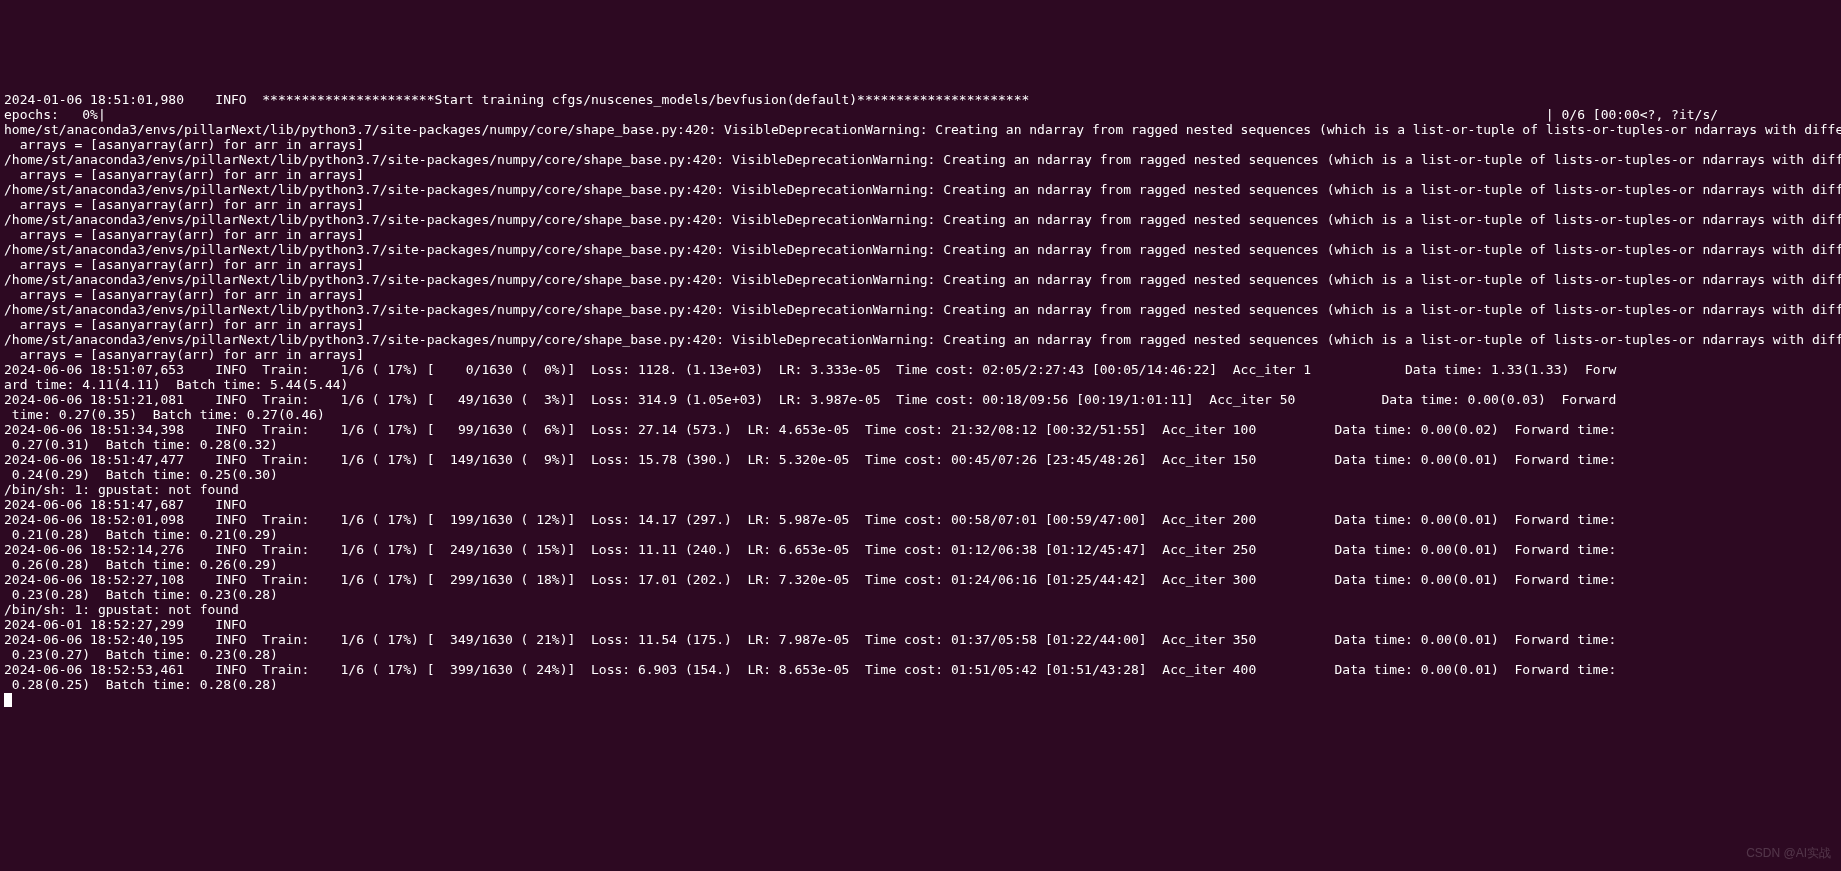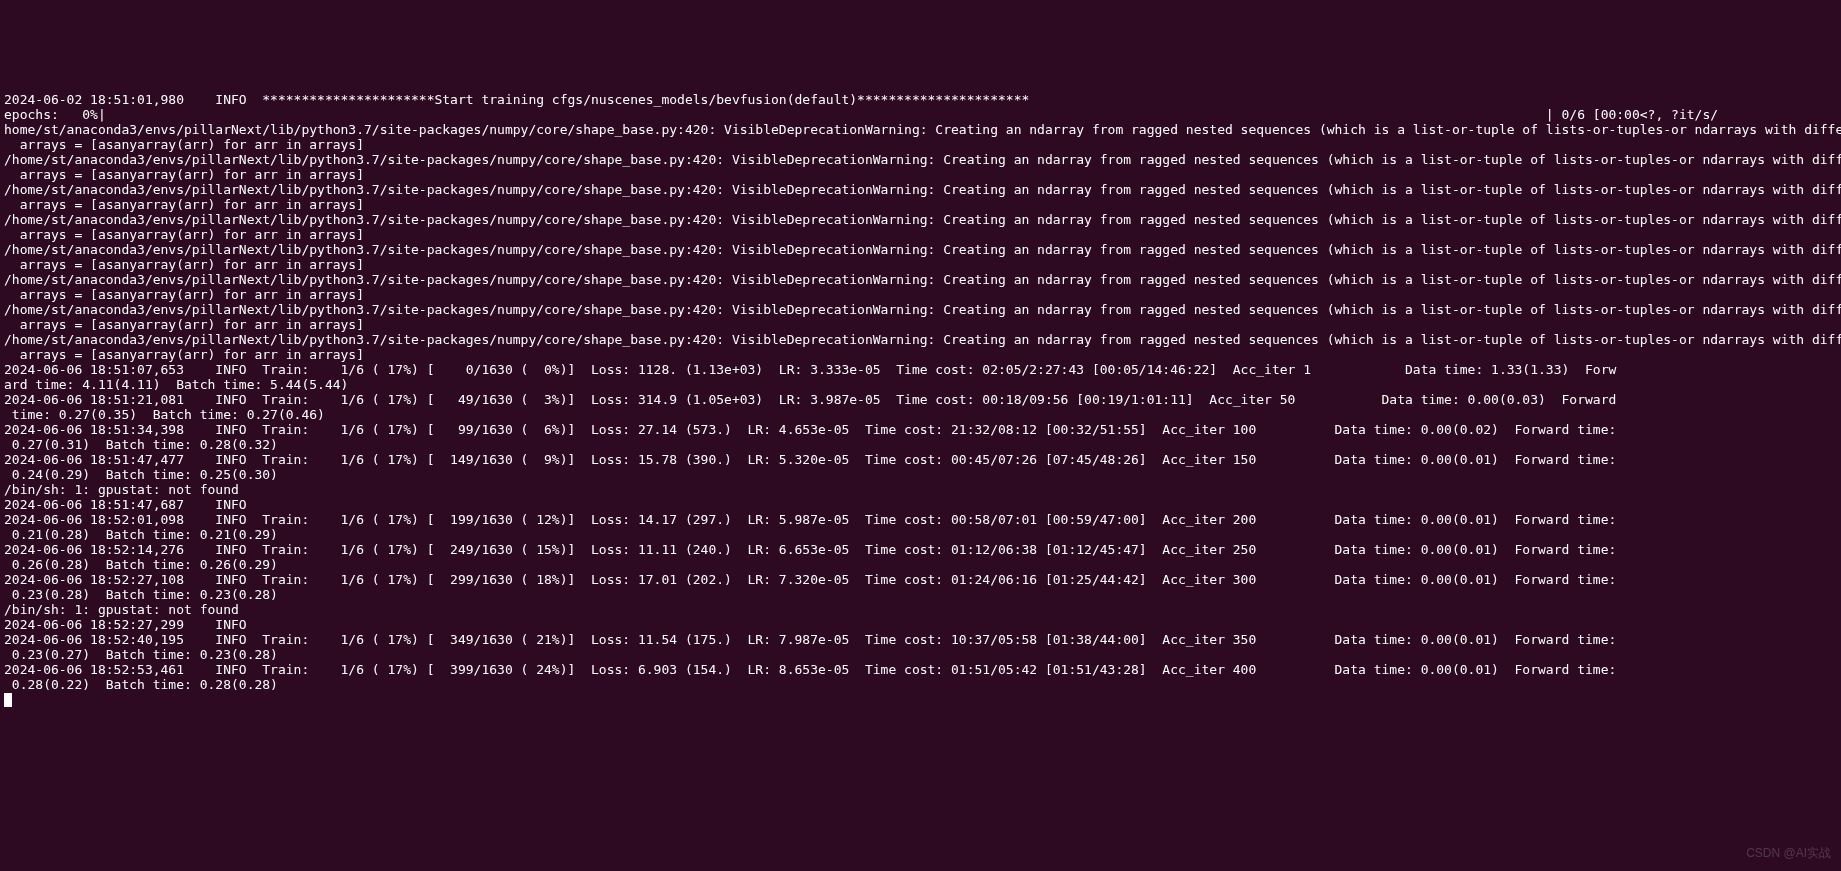--- a/index.html
+++ b/index.html
@@ -32,21 +32,21 @@
     background: #ffffff;
     vertical-align: text-bottom;
   }
 </style>
 </head>
 <body>
 
 
 
 <div class="term">
-<span>2024-06-02 18:51:01,980    INFO  **********************Start training cfgs/nuscenes_models/bevfusion(default)**********************</span>
+<span>2024-01-06 18:51:01,980    INFO  **********************Start training cfgs/nuscenes_models/bevfusion(default)**********************</span>
 <span>epochs:   0%|                                                                                                                                                                                        | 0/6 [00:00&lt;?, ?it/s/</span>
 <span>home/st/anaconda3/envs/pillarNext/lib/python3.7/site-packages/numpy/core/shape_base.py:420: VisibleDeprecationWarning: Creating an ndarray from ragged nested sequences (which is a list-or-tuple of lists-or-tuples-or ndarrays with different lengths or shapes) is deprecated. If you meant to do this, you must specify 'dtype=object' when creating the ndarray.</span>
 <span>  arrays = [asanyarray(arr) for arr in arrays]</span>
 <span>/home/st/anaconda3/envs/pillarNext/lib/python3.7/site-packages/numpy/core/shape_base.py:420: VisibleDeprecationWarning: Creating an ndarray from ragged nested sequences (which is a list-or-tuple of lists-or-tuples-or ndarrays with different lengths or shapes) is deprecated. If you meant to do this, you must specify 'dtype=object' when creating the ndarray.</span>
 <span>  arrays = [asanyarray(arr) for arr in arrays]</span>
 <span>/home/st/anaconda3/envs/pillarNext/lib/python3.7/site-packages/numpy/core/shape_base.py:420: VisibleDeprecationWarning: Creating an ndarray from ragged nested sequences (which is a list-or-tuple of lists-or-tuples-or ndarrays with different lengths or shapes) is deprecated. If you meant to do this, you must specify 'dtype=object' when creating the ndarray.</span>
 <span>  arrays = [asanyarray(arr) for arr in arrays]</span>
 <span>/home/st/anaconda3/envs/pillarNext/lib/python3.7/site-packages/numpy/core/shape_base.py:420: VisibleDeprecationWarning: Creating an ndarray from ragged nested sequences (which is a list-or-tuple of lists-or-tuples-or ndarrays with different lengths or shapes) is deprecated. If you meant to do this, you must specify 'dtype=object' when creating the ndarray.</span>
 <span>  arrays = [asanyarray(arr) for arr in arrays]</span>
 <span>/home/st/anaconda3/envs/pillarNext/lib/python3.7/site-packages/numpy/core/shape_base.py:420: VisibleDeprecationWarning: Creating an ndarray from ragged nested sequences (which is a list-or-tuple of lists-or-tuples-or ndarrays with different lengths or shapes) is deprecated. If you meant to do this, you must specify 'dtype=object' when creating the ndarray.</span>
@@ -56,35 +56,35 @@
 <span>/home/st/anaconda3/envs/pillarNext/lib/python3.7/site-packages/numpy/core/shape_base.py:420: VisibleDeprecationWarning: Creating an ndarray from ragged nested sequences (which is a list-or-tuple of lists-or-tuples-or ndarrays with different lengths or shapes) is deprecated. If you meant to do this, you must specify 'dtype=object' when creating the ndarray.</span>
 <span>  arrays = [asanyarray(arr) for arr in arrays]</span>
 <span>/home/st/anaconda3/envs/pillarNext/lib/python3.7/site-packages/numpy/core/shape_base.py:420: VisibleDeprecationWarning: Creating an ndarray from ragged nested sequences (which is a list-or-tuple of lists-or-tuples-or ndarrays with different lengths or shapes) is deprecated. If you meant to do this, you must specify 'dtype=object' when creating the ndarray.</span>
 <span>  arrays = [asanyarray(arr) for arr in arrays]</span>
 <span>2024-06-06 18:51:07,653    INFO  Train:    1/6 ( 17%) [    0/1630 (  0%)]  Loss: 1128. (1.13e+03)  LR: 3.333e-05  Time cost: 02:05/2:27:43 [00:05/14:46:22]  Acc_iter 1            Data time: 1.33(1.33)  Forw</span>
 <span>ard time: 4.11(4.11)  Batch time: 5.44(5.44)</span>
 <span>2024-06-06 18:51:21,081    INFO  Train:    1/6 ( 17%) [   49/1630 (  3%)]  Loss: 314.9 (1.05e+03)  LR: 3.987e-05  Time cost: 00:18/09:56 [00:19/1:01:11]  Acc_iter 50           Data time: 0.00(0.03)  Forward</span>
 <span> time: 0.27(0.35)  Batch time: 0.27(0.46)</span>
 <span>2024-06-06 18:51:34,398    INFO  Train:    1/6 ( 17%) [   99/1630 (  6%)]  Loss: 27.14 (573.)  LR: 4.653e-05  Time cost: 21:32/08:12 [00:32/51:55]  Acc_iter 100          Data time: 0.00(0.02)  Forward time:</span>
 <span> 0.27(0.31)  Batch time: 0.28(0.32)</span>
-<span>2024-06-06 18:51:47,477    INFO  Train:    1/6 ( 17%) [  149/1630 (  9%)]  Loss: 15.78 (390.)  LR: 5.320e-05  Time cost: 00:45/07:26 [07:45/48:26]  Acc_iter 150          Data time: 0.00(0.01)  Forward time:</span>
+<span>2024-06-06 18:51:47,477    INFO  Train:    1/6 ( 17%) [  149/1630 (  9%)]  Loss: 15.78 (390.)  LR: 5.320e-05  Time cost: 00:45/07:26 [23:45/48:26]  Acc_iter 150          Data time: 0.00(0.01)  Forward time:</span>
 <span> 0.24(0.29)  Batch time: 0.25(0.30)</span>
 <span>/bin/sh: 1: gpustat: not found</span>
 <span>2024-06-06 18:51:47,687    INFO  </span>
 <span>2024-06-06 18:52:01,098    INFO  Train:    1/6 ( 17%) [  199/1630 ( 12%)]  Loss: 14.17 (297.)  LR: 5.987e-05  Time cost: 00:58/07:01 [00:59/47:00]  Acc_iter 200          Data time: 0.00(0.01)  Forward time:</span>
 <span> 0.21(0.28)  Batch time: 0.21(0.29)</span>
 <span>2024-06-06 18:52:14,276    INFO  Train:    1/6 ( 17%) [  249/1630 ( 15%)]  Loss: 11.11 (240.)  LR: 6.653e-05  Time cost: 01:12/06:38 [01:12/45:47]  Acc_iter 250          Data time: 0.00(0.01)  Forward time:</span>
 <span> 0.26(0.28)  Batch time: 0.26(0.29)</span>
 <span>2024-06-06 18:52:27,108    INFO  Train:    1/6 ( 17%) [  299/1630 ( 18%)]  Loss: 17.01 (202.)  LR: 7.320e-05  Time cost: 01:24/06:16 [01:25/44:42]  Acc_iter 300          Data time: 0.00(0.01)  Forward time:</span>
 <span> 0.23(0.28)  Batch time: 0.23(0.28)</span>
 <span>/bin/sh: 1: gpustat: not found</span>
-<span>2024-06-06 18:52:27,299    INFO  </span>
-<span>2024-06-06 18:52:40,195    INFO  Train:    1/6 ( 17%) [  349/1630 ( 21%)]  Loss: 11.54 (175.)  LR: 7.987e-05  Time cost: 10:37/05:58 [01:38/44:00]  Acc_iter 350          Data time: 0.00(0.01)  Forward time:</span>
+<span>2024-06-01 18:52:27,299    INFO  </span>
+<span>2024-06-06 18:52:40,195    INFO  Train:    1/6 ( 17%) [  349/1630 ( 21%)]  Loss: 11.54 (175.)  LR: 7.987e-05  Time cost: 01:37/05:58 [01:22/44:00]  Acc_iter 350          Data time: 0.00(0.01)  Forward time:</span>
 <span> 0.23(0.27)  Batch time: 0.23(0.28)</span>
 <span>2024-06-06 18:52:53,461    INFO  Train:    1/6 ( 17%) [  399/1630 ( 24%)]  Loss: 6.903 (154.)  LR: 8.653e-05  Time cost: 01:51/05:42 [01:51/43:28]  Acc_iter 400          Data time: 0.00(0.01)  Forward time:</span>
-<span> 0.28(0.22)  Batch time: 0.28(0.28)</span>
+<span> 0.28(0.25)  Batch time: 0.28(0.28)</span>
 <span class="cursor"></span>
 </div>
 
 <div class="watermark">CSDN @AI实战</div>
 
 
 
 
 </body></html>

